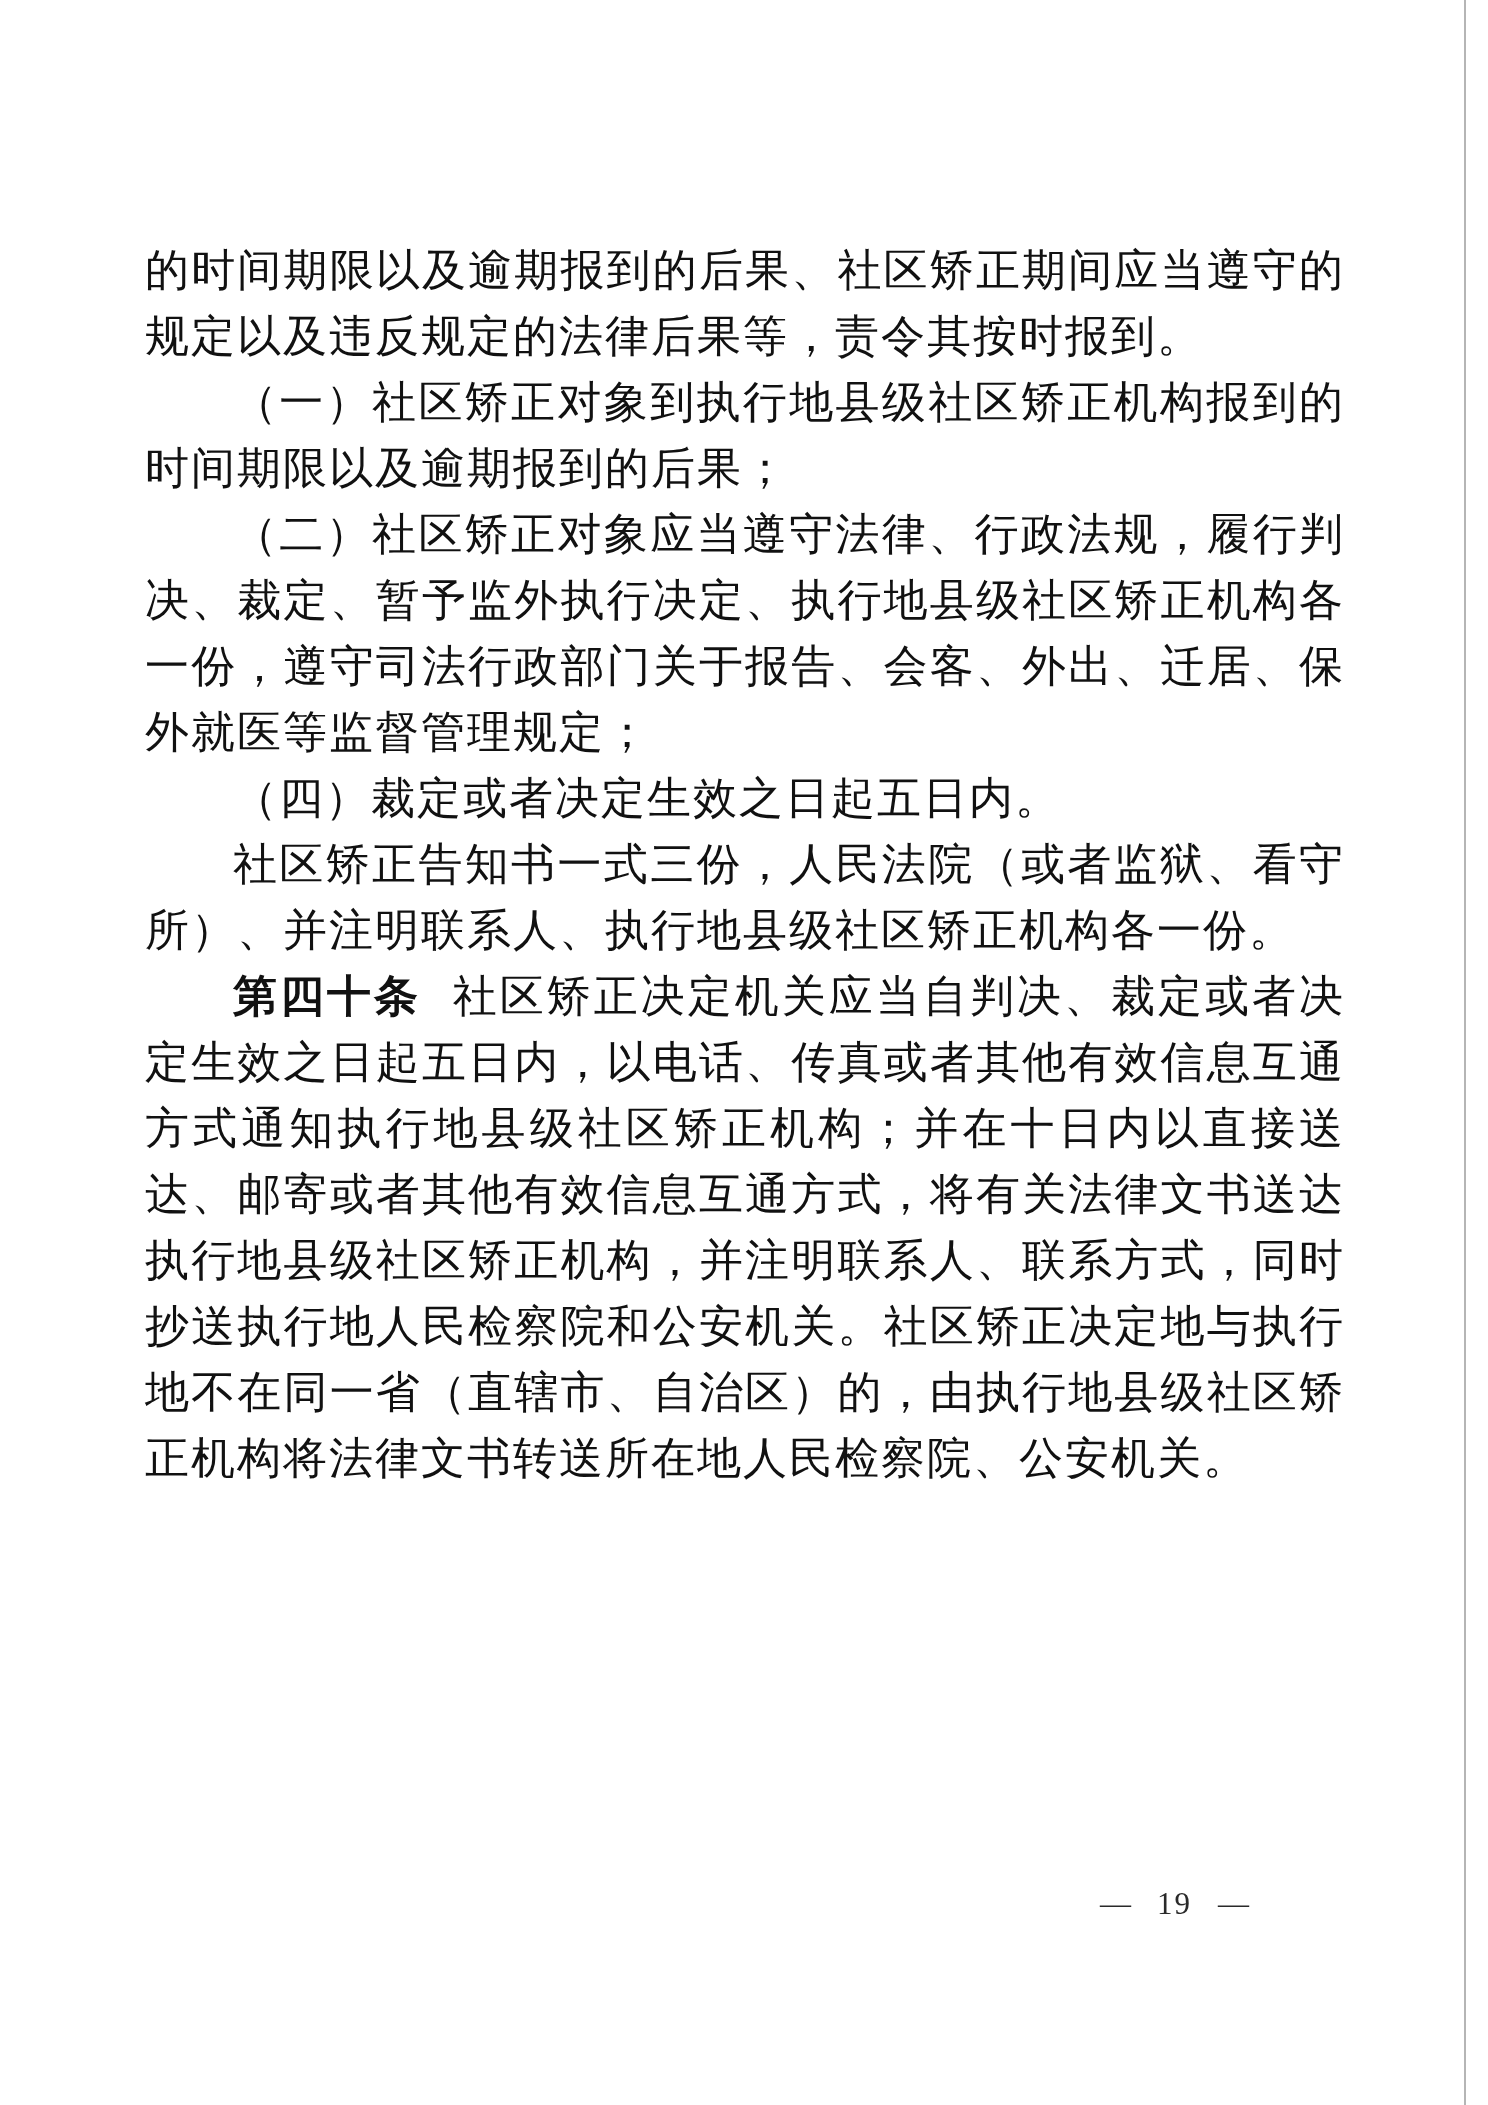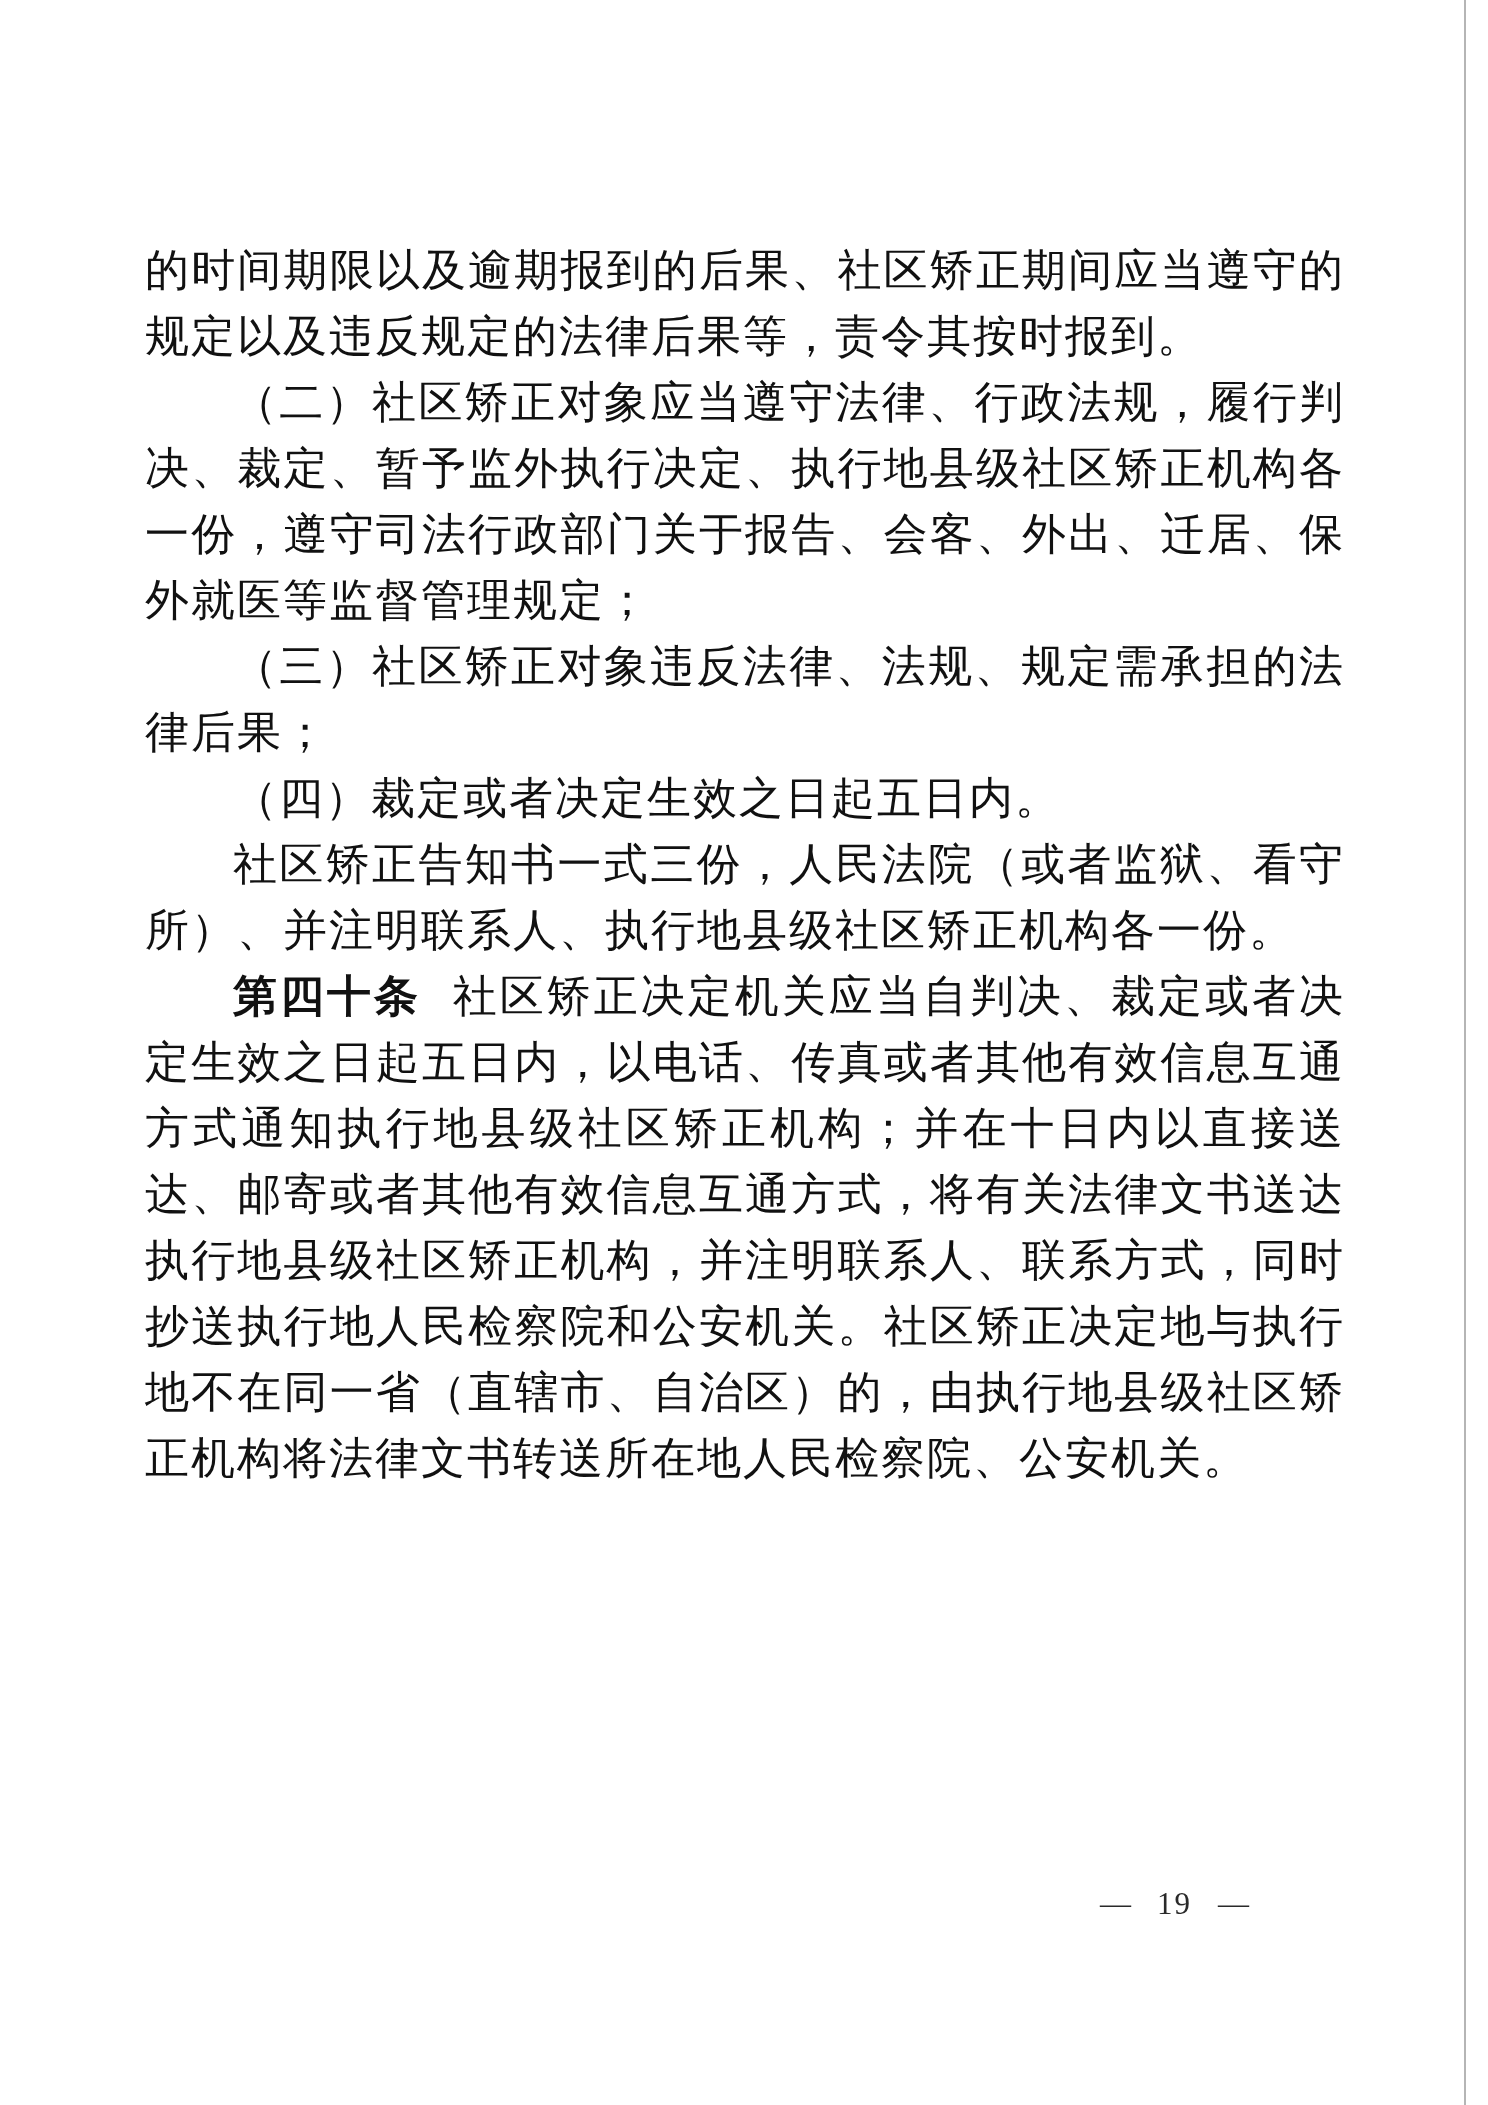--- a/index.html
+++ b/index.html
@@ -55,28 +55,28 @@
 
 <div class="page">
 
   <div class="content">
 
     <p class="para no-indent">
       <span>的时间期限以及逾期报到的后果、社区矫正期间应当遵守的规定以及违反规定的法律后果等，责令其按时报到。</span>
     </p>
 
 
+    <p class="para">
+      <span>（一）社区矫正对象到执行地县级社区矫正机构报到的时间期限以及逾期报到的后果；</span>
+    </p>
 
     <p class="para">
       <span>（二）社区矫正对象应当遵守法律、行政法规，履行判决、裁定、暂予监外执行决定、执行地县级社区矫正机构各一份，遵守司法行政部门关于报告、会客、外出、迁居、保外就医等监督管理规定；</span>
     </p>
 
-    <p class="para">
-      <span>（三）社区矫正对象违反法律、法规、规定需承担的法律后果；</span>
-    </p>
 
     <p class="para">
       <span>（四）裁定或者决定生效之日起五日内。</span>
     </p>
 
     <p class="para">
       <span>社区矫正告知书一式三份，人民法院（或者监狱、看守所）、并注明联系人、执行地县级社区矫正机构各一份。</span>
     </p>
 
     <p class="para">

